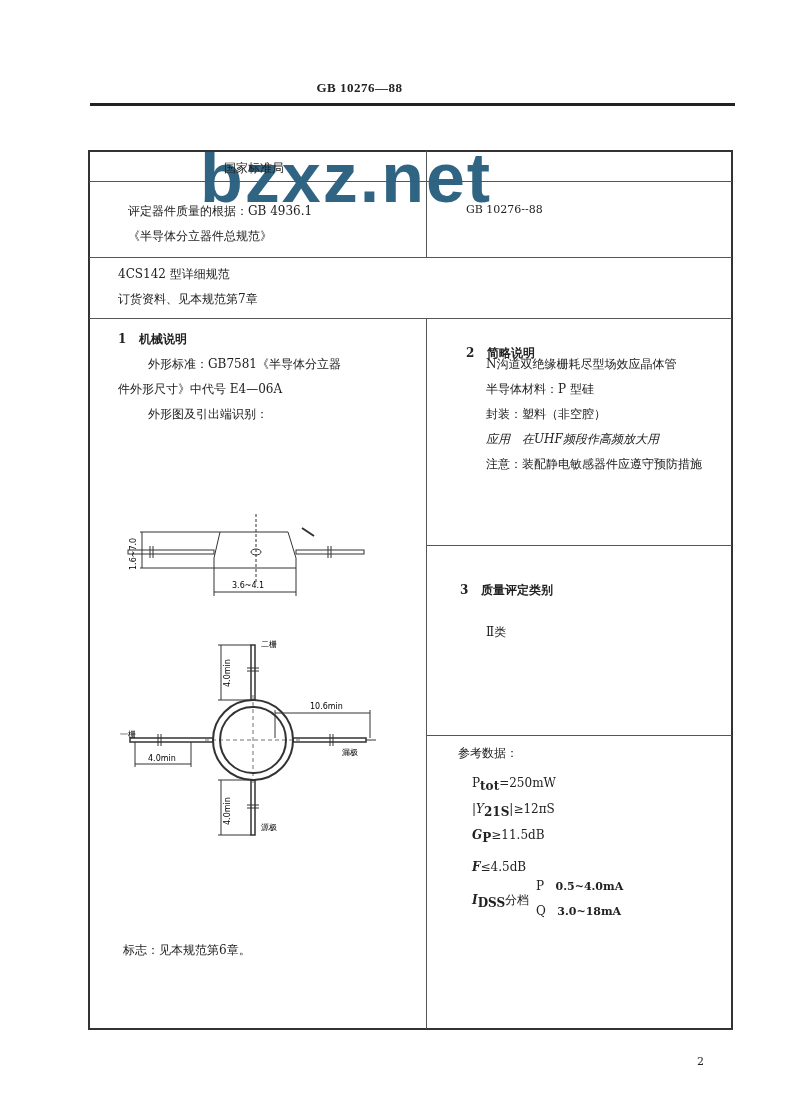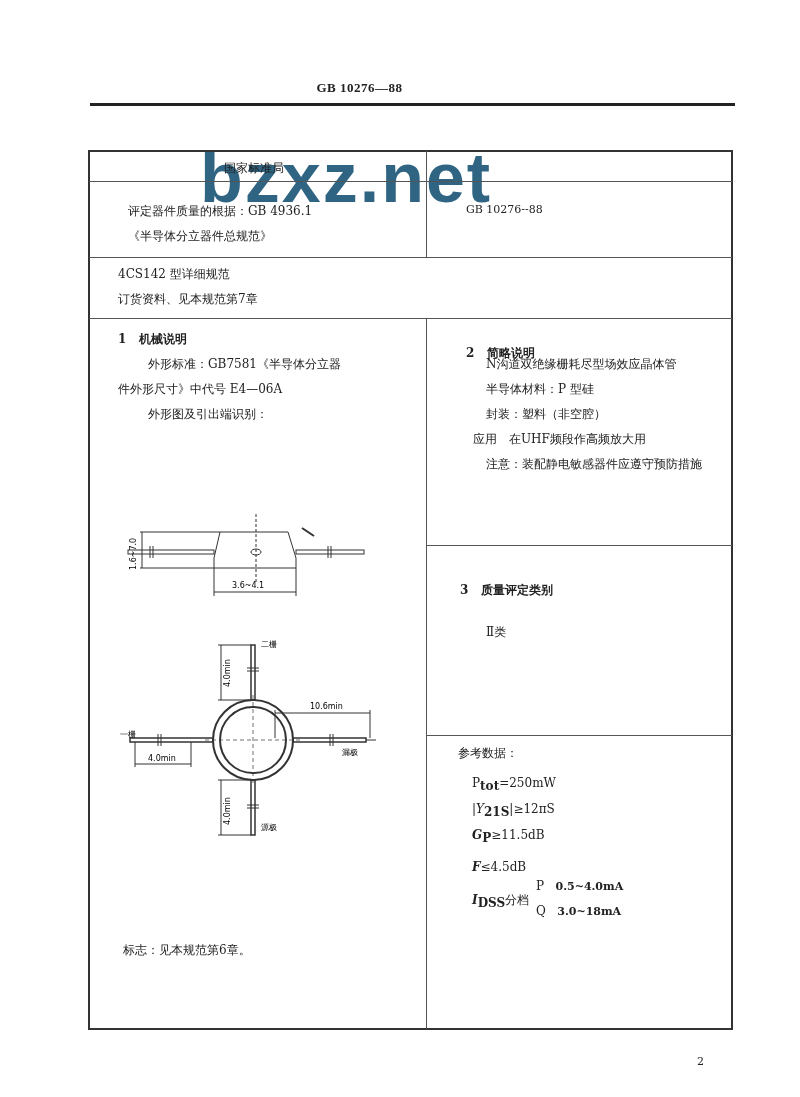--- a/index.html
+++ b/index.html
@@ -120,21 +120,21 @@
 </svg>
 
 <div class="abs t" style="left:123px; top:942px;">标志：见本规范第6章。</div>
 
 <div class="abs t b" style="left:466px; top:345px;">
   <span>2</span>&nbsp;&nbsp;&nbsp;<span>简略说明</span>
 </div>
 <div class="abs t" style="left:486px; top:356px;">N沟道双绝缘栅耗尽型场效应晶体管</div>
 <div class="abs t" style="left:486px; top:381px;">半导体材料：P 型硅</div>
 <div class="abs t" style="left:486px; top:406px;">封装：塑料（非空腔）</div>
-<div class="abs t" style="left:473px; top:431px;">应用　在UHF频段作高频放大用</div>
+<div class="abs t" style="left:486px; top:431px;font-style:italic;">应用　在UHF频段作高频放大用</div>
 <div class="abs t" style="left:486px; top:456px;">注意：装配静电敏感器件应遵守预防措施</div>
 
 <div class="abs t b" style="left:460px; top:582px;">
   <span>3</span>&nbsp;&nbsp;&nbsp;<span>质量评定类别</span>
 </div>
 <div class="abs t" style="left:486px; top:624px;">Ⅱ类</div>
 
 <div class="abs t" style="left:458px; top:745px;">参考数据：</div>
 <div class="abs t" style="left:472px; top:776px;">
   <span>P</span><sub class="s">tot</sub><span>=250mW</span>

